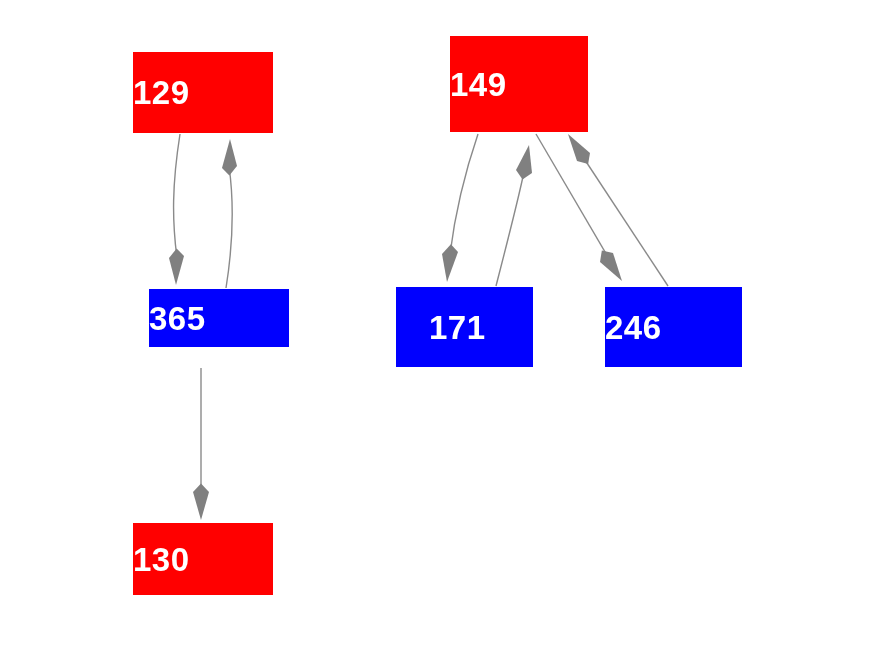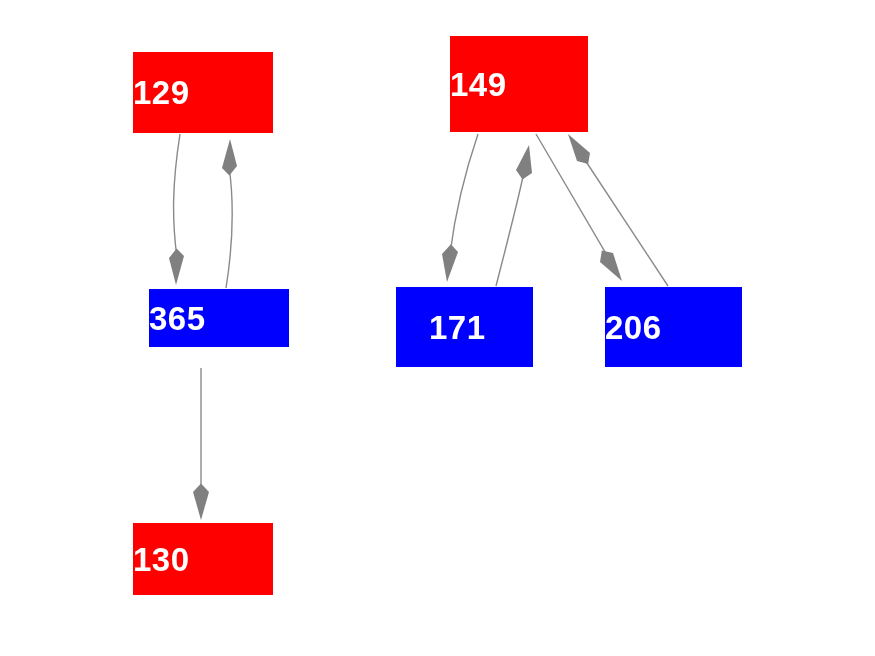--- a/index.html
+++ b/index.html
@@ -106,17 +106,17 @@
       <div class="node-rect" style="left: 133px; top: 523px; width: 140px; height: 72px; background: rgb(255, 0, 0);">
         <span class="node-label">130</span>
       </div>
       <div class="node-rect" style="left: 450px; top: 36px; width: 138px; height: 96px; background: rgb(255, 0, 0);">
         <span class="node-label">149</span>
       </div>
       <div class="node-rect" style="left: 396px; top: 287px; width: 137px; height: 80px; background: rgb(0, 0, 255); padding-left: 33px;">
         <span class="node-label">171</span>
       </div>
       <div class="node-rect" style="left: 605px; top: 287px; width: 137px; height: 80px; background: rgb(0, 0, 255);">
-        <span class="node-label">206</span>
+        <span class="node-label">246</span>
       </div>
     </div>
 
 </div>
 
 </body></html>

